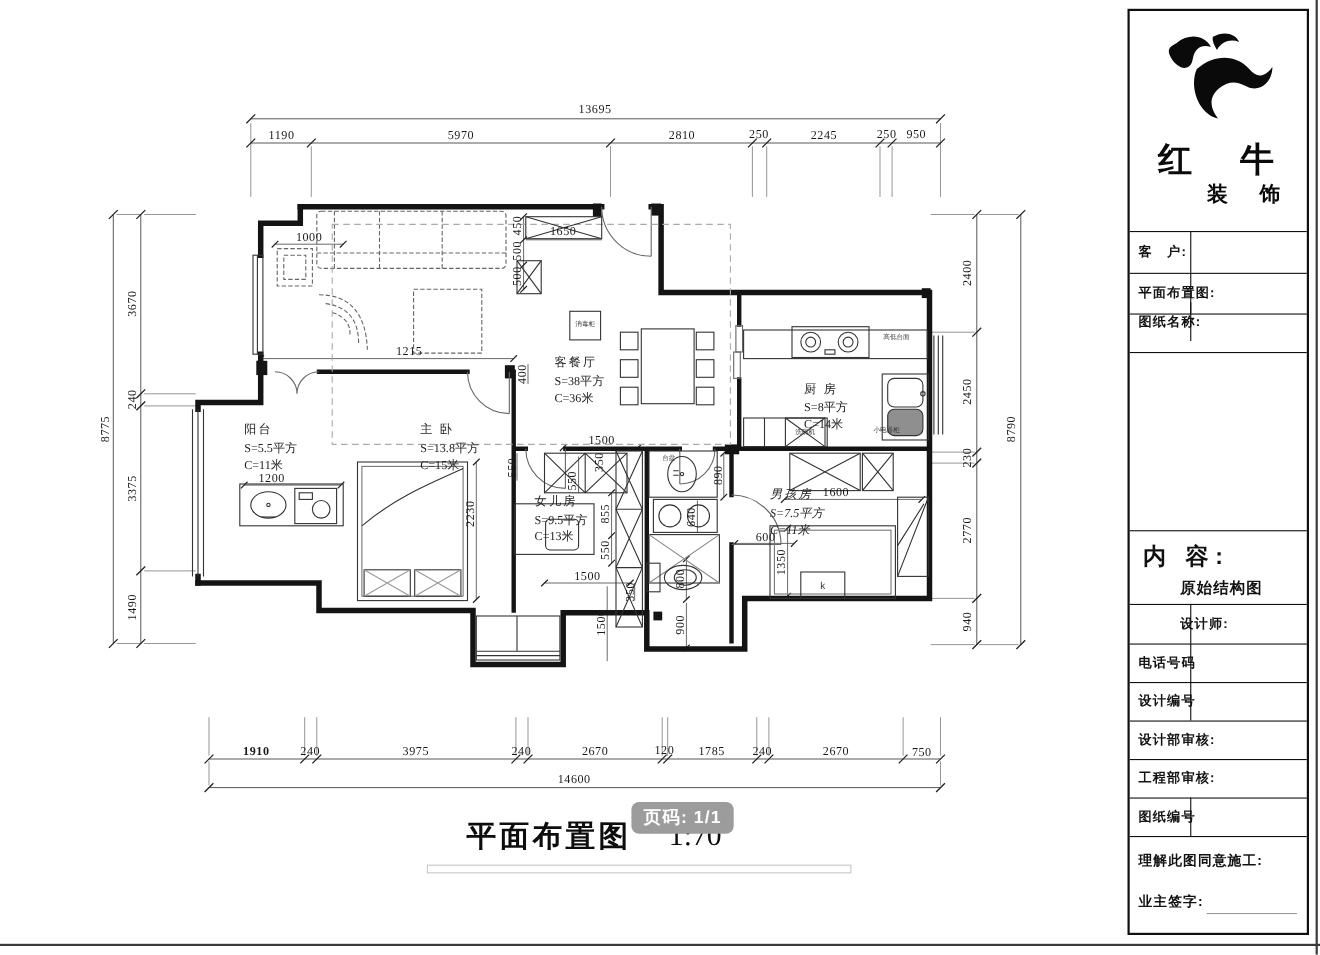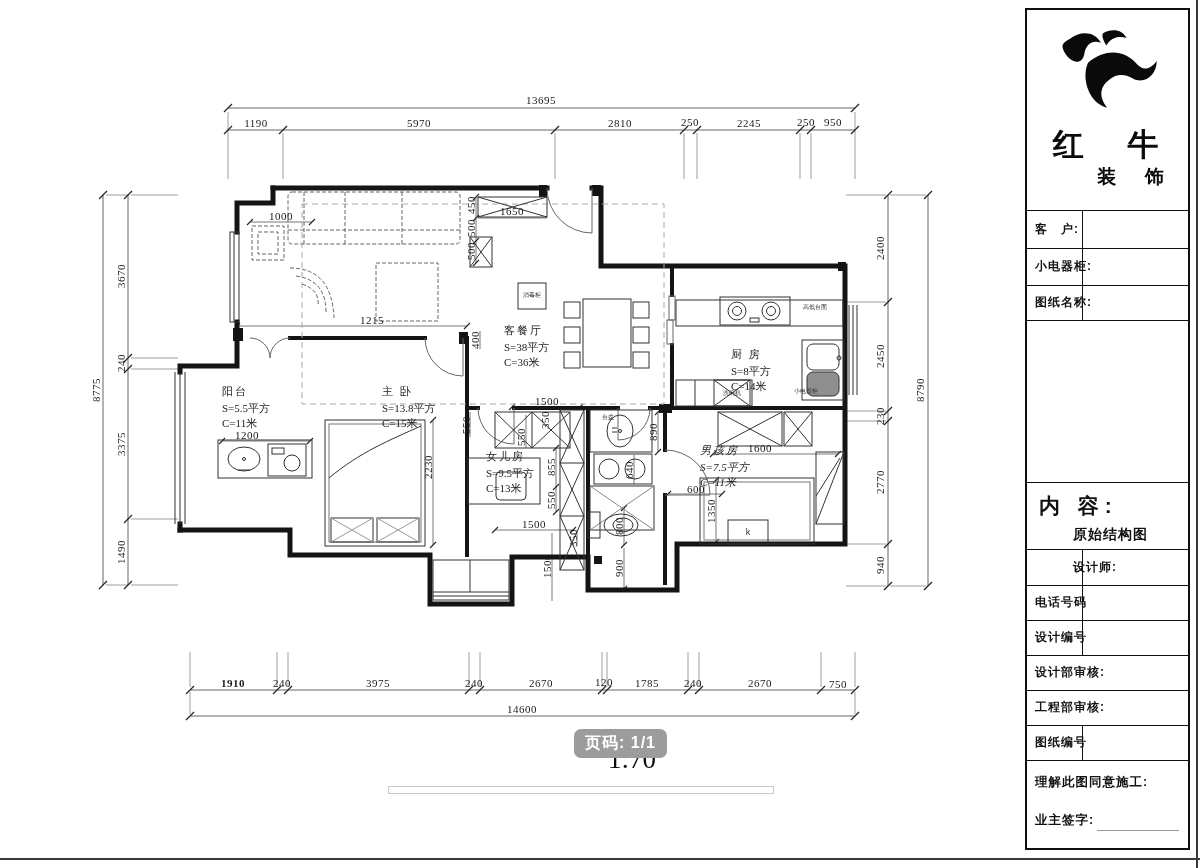--- a/index.html
+++ b/index.html
@@ -325,20 +325,21 @@
       <div class="room-area">S=9.5平方</div>
       <div class="room-len">C=13米</div>
     </div>
       <div class="room it" style="position: absolute; left: 700px; top: 443px;">
       <div class="room-name">男孩房</div>
       <div class="room-area">S=7.5平方</div>
       <div class="room-len">C=11米</div>
     </div>
     </div>
 
+  <div class="plan-title">平面布置图</div>
   <div class="plan-scale">1:70</div>
   <div class="title-bar"></div>
   <div class="page-badge">页码: 1/1</div>
 
   <div class="frame-right"></div>
   <div class="frame-bottom"></div>
 
   <div id="titleblock">
     <div class="logo-wrap">
       <svg class="logo-svg" width="110" height="96" viewBox="0 0 120 96">
@@ -364,23 +365,23 @@
     <div class="tb-line" style="top:680px"></div>
     <div class="tb-line" style="top:715px"></div>
     <div class="tb-line" style="top:750px"></div>
 
     <div>
 
     <div class="tb-row" data-divider="true" style="position: absolute; top: 200px; height: 38px;">
         <span class="tb-label">客　户:</span>
       </div>
         <div class="tb-row" data-divider="true" style="position: absolute; top: 238px; height: 37px;">
-        <span class="tb-label">小电器柜:</span>
-      </div>
-        <div class="tb-row" data-divider="true" style="position: absolute; top: 275px; height: 35px; align-items: center;">
+        <span class="tb-label">平面布置图:</span>
+      </div>
+        <div class="tb-row" data-divider="true" style="position: absolute; top: 265px; height: 35px; align-items: center;">
         <span class="tb-label">图纸名称:</span>
       </div>
       </div>
 
 
     <div class="tb-content">
       <span class="c-label">内 容:</span>
       <span class="c-value">原始结构图</span>
     </div>
 

